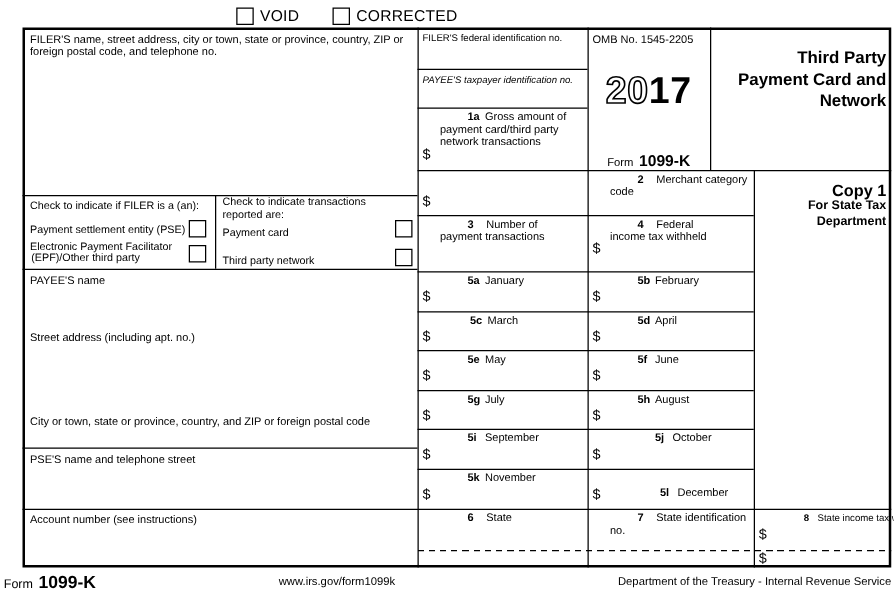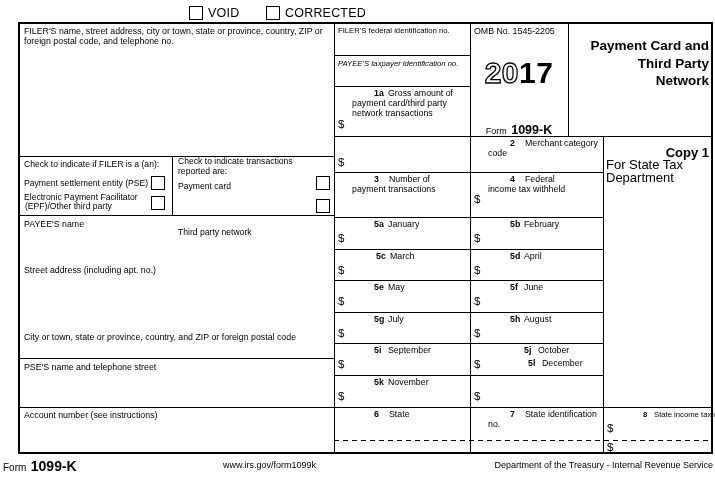--- a/index.html
+++ b/index.html
@@ -28,22 +28,22 @@
   .year { position:absolute; left:472px; top:58px; width:94px; text-align:center;
     font-size:30px; line-height:30px; font-weight:bold; letter-spacing:0.5px; }
   .yr-o { color:#fff; -webkit-text-stroke:1.3px #000; }
   .formline { position:absolute; left:470px; top:120px; width:98px; text-align:center; white-space:nowrap; }
   .formline .fw { font-size:9px; }
   .formline .fn { font-size:12.5px; font-weight:bold; }
   .title { position:absolute; left:573px; top:37px; width:136px; text-align:right;
     font-size:13.5px; line-height:17.5px; font-weight:bold; }
   .copy1 { position:absolute; left:606px; top:145px; width:103px; text-align:right;
     font-size:13px; font-weight:bold; }
-  .copyfor { position:absolute; left:606px; top:159px; width:103px; text-align:left;
-    font-size:13px; line-height:12.5px; font-weight:normal; }
+  .copyfor { position:absolute; left:606px; top:159px; width:103px; text-align:right;
+    font-size:10px; line-height:12.5px; font-weight:bold; }
   .footform { position:absolute; left:3px; top:457px; white-space:nowrap; }
   .footform .fw { font-size:10px; }
   .footform .fn { font-size:14px; font-weight:bold; }
   .footurl { position:absolute; left:223px; top:460px; font-size:9px; color:#000; text-decoration:none; }
   .footdept { position:absolute; left:413px; top:460px; width:300px; text-align:right; font-size:9px; }
   .chk-sm { font-size:8.6px; }
 </style>
 </head>
 <body>
 
@@ -83,21 +83,21 @@
   <div class="lbl chk-sm nowrap" style="left:24px;top:160px;">Check to indicate if FILER is a (an):</div>
   <div class="lbl chk-sm nowrap" style="left:24px;top:179px;">Payment settlement entity (PSE)</div>
   <div class="cb" style="left:151px;top:176px;"></div>
   <div class="lbl chk-sm nowrap" style="left:24px;top:193px;">Electronic Payment Facilitator</div>
   <div class="lbl chk-sm nowrap" style="left:25px;top:202px;">(EPF)/Other third party</div>
   <div class="cb" style="left:151px;top:196px;"></div>
 
   <div class="lbl chk-sm" style="left:178px;top:157px;width:138px;">Check to indicate transactions reported are:</div>
   <div class="lbl chk-sm nowrap" style="left:178px;top:182px;">Payment card</div>
   <div class="cb" style="left:316px;top:176px;"></div>
-  <div class="lbl chk-sm nowrap" style="left:178px;top:204px;margin-top:24px;">Third party network</div>
+  <div class="lbl chk-sm nowrap" style="left:178px;top:204px;">Third party network</div>
   <div class="cb" style="left:316px;top:199px;"></div>
 
   <div class="lbl nowrap" style="left:24px;top:220px;">PAYEE'S name</div>
   <div class="lbl nowrap" style="left:24px;top:266px;">Street address (including apt. no.)</div>
   <div class="lbl nowrap" style="left:24px;top:333px;">City or town, state or province, country, and ZIP or foreign postal code</div>
   <div class="lbl nowrap" style="left:24px;top:363px;">PSE'S name and telephone street</div>
   <div class="lbl nowrap" style="left:24px;top:411px;">Account number (see instructions)</div>
 
   <div class="lbl-sm" style="left:338px;top:26px;">FILER'S federal identification no.</div>
   <div class="lbl-sm" style="left:338px;top:59px;font-style:italic;">PAYEE'S taxpayer identification no.</div>
@@ -112,22 +112,22 @@
   <div class="lbl hang one" style="left:338px;top:175px;width:118px;"><b>3</b><span>Number of payment transactions</span></div>
 
   <div class="lbl hang one" style="left:474px;top:175px;width:108px;"><b>4</b><span>Federal income tax withheld</span></div>
   <div class="dollar" style="left:474px;top:194px;">$</div>
 
   <div class="omb" style="left:474px;top:26px;">OMB No. 1545-2205</div>
   <div class="year"><span class="yr-o">20</span><span>17</span></div>
   <div class="formline"><span class="fw">Form</span> <span class="fn">1099-K</span></div>
 
   <div class="title">
+    <div>Third Party</div>
     <div>Payment Card and</div>
-    <div>Third Party</div>
     <div>Network</div>
   </div>
   <div class="copy1">Copy 1</div>
   <div class="copyfor">
     <div>For State Tax</div>
     <div>Department</div>
   </div>
 
   <div class="lbl hang" style="left:338px;top:220px;"><b>5a</b><span>January</span></div>
   <div class="dollar" style="left:338px;top:233px;">$</div>
@@ -149,21 +149,21 @@
   <div class="lbl hang" style="left:474px;top:315px;"><b>5h</b><span>August</span></div>
   <div class="dollar" style="left:474px;top:328px;">$</div>
 
   <div class="lbl hang" style="left:338px;top:346px;"><b>5i</b><span>September</span></div>
   <div class="dollar" style="left:338px;top:359px;">$</div>
   <div class="lbl hang" style="left:474px;top:346px;padding-left:28px;"><b>5j</b><span>October</span></div>
   <div class="dollar" style="left:474px;top:359px;">$</div>
 
   <div class="lbl hang" style="left:338px;top:378px;"><b>5k</b><span>November</span></div>
   <div class="dollar" style="left:338px;top:391px;">$</div>
-  <div class="lbl hang" style="left:474px;top:359px;padding-left:32px;"><b>5l</b><span>December</span></div>
+  <div class="lbl hang" style="left:474px;top:390px;padding-left:32px;"><b>5l</b><span>December</span></div>
   <div class="dollar" style="left:474px;top:391px;">$</div>
 
   <div class="lbl hang one" style="left:338px;top:410px;width:120px;"><b>6</b><span>State</span></div>
   <div class="lbl hang one" style="left:474px;top:410px;width:126px;"><b>7</b><span>State identification no.</span></div>
   <div class="lbl-sm hang tiny" style="left:607px;top:410px;"><b>8</b><span>State income tax withheld</span></div>
   <div class="dollar" style="left:607px;top:423px;">$</div>
   <div class="dollar" style="left:607px;top:442px;">$</div>
 
   <div class="footform"><span class="fw">Form</span> <span class="fn">1099-K</span></div>
   <a class="footurl" href="#">www.irs.gov/form1099k</a>

